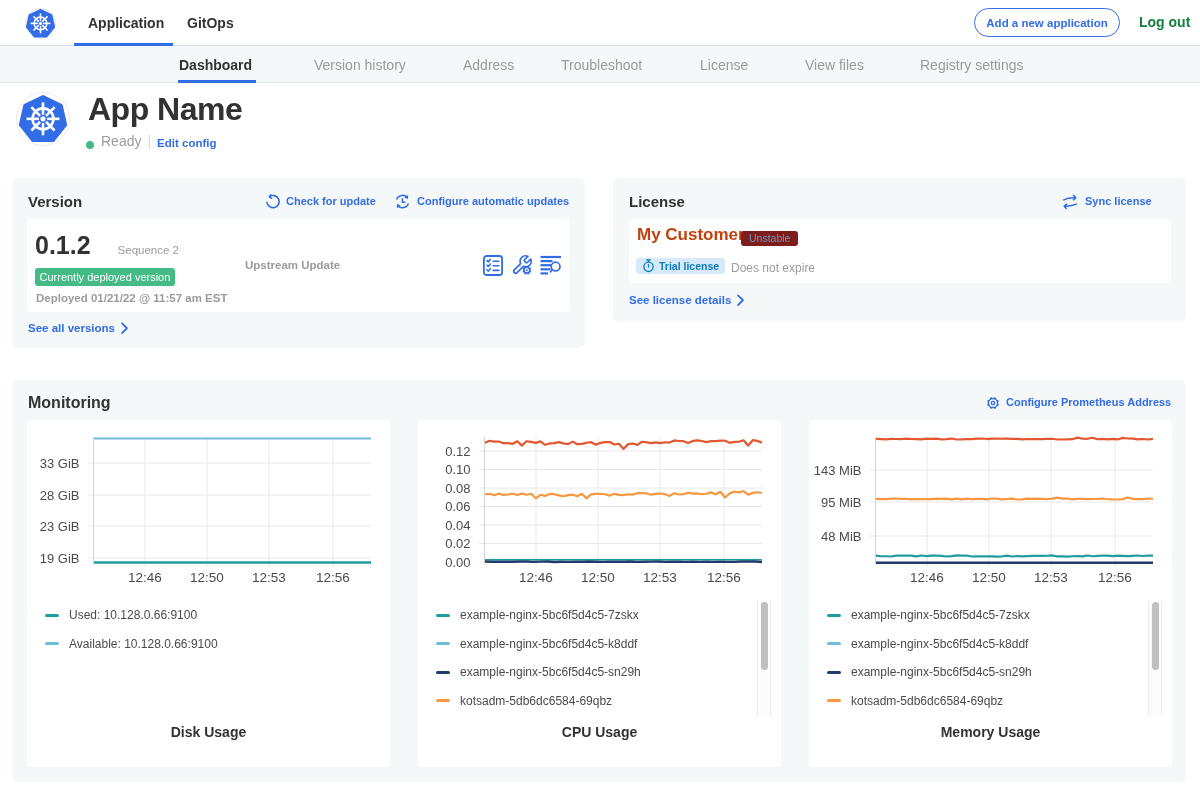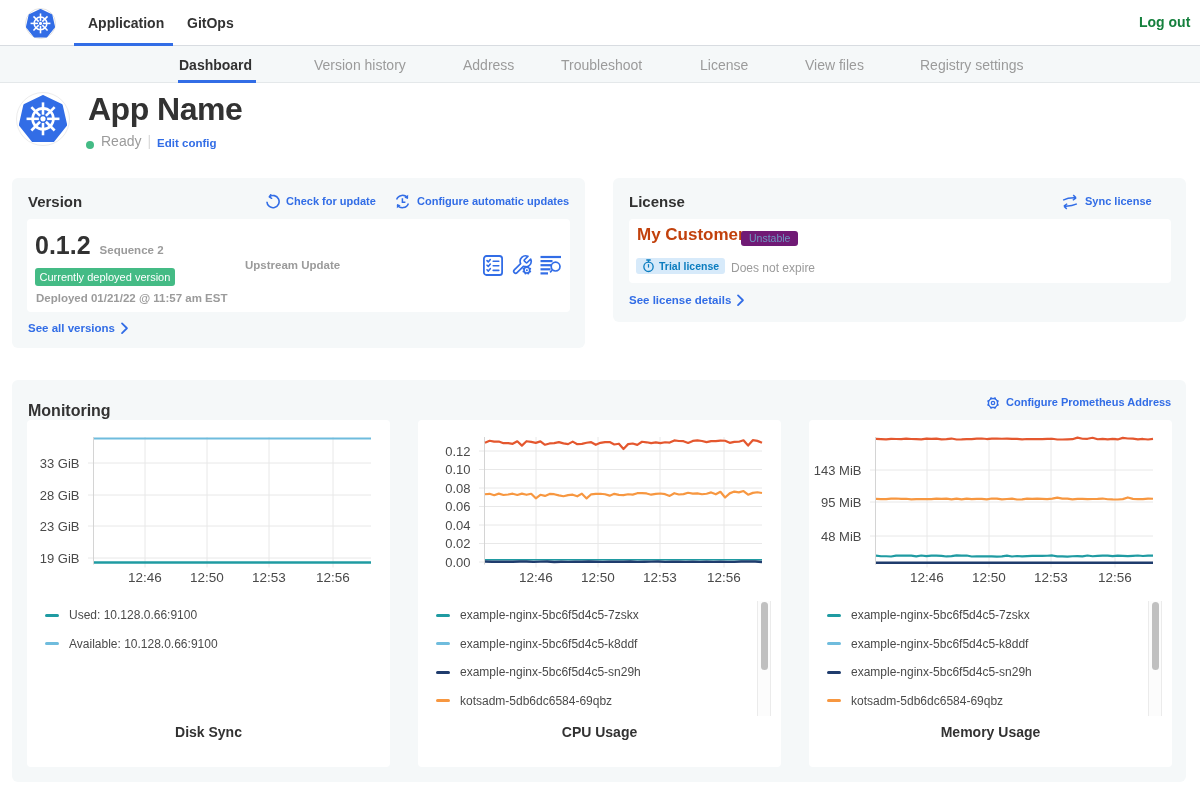--- a/index.html
+++ b/index.html
@@ -20,27 +20,27 @@
 .appname { position:absolute; left:88px; top:91px; font-size:32px; font-weight:700; color:#323232; letter-spacing:-0.5px; white-space:nowrap; }
 .statusrow { position:absolute; left:86px; top:133px; height:16px; display:flex; align-items:flex-end; font-size:14px; color:#9b9b9b; white-space:nowrap; }
 .dot { width:8px; height:8px; border-radius:50%; background:#44bb85; margin-right:7px; }
 .vbar { color:#d9d9d9; margin:0 6px; font-size:14px; }
 .editcfg { color:#326de6; font-size:11.5px; font-weight:700; }
 .card { position:absolute; background:#f5f8f9; border-radius:6px; }
 .card-title { position:absolute; font-size:15px; font-weight:700; color:#323232; white-space:nowrap; }
 .bluelink { color:#326de6; font-weight:700; font-size:11px; display:flex; align-items:flex-start; white-space:nowrap; }
 .innercard { position:absolute; background:#fff; border-radius:4px; }
 .ver-num { font-size:25px; font-weight:700; color:#323232; }
-.seq { font-size:11.5px; color:#9b9b9b; margin-left:9px;font-weight:bold; }
+.seq { font-size:11.5px; color:#9b9b9b; margin-left:27px; }
 .pill-green { display:inline-block; background:#44bb85; color:#fff; font-size:11px; font-weight:400; border-radius:3px; padding:3px 4.5px; }
 .deployed { font-size:11.5px; color:#9b9b9b; font-weight:700; }
 .upstream { font-size:11.5px; color:#9b9b9b; font-weight:700; }
 .seeall { position:absolute; font-size:11.5px; font-weight:700; color:#326de6; display:flex; align-items:center; white-space:nowrap; }
 .custname { font-size:17px; font-weight:700; color:#c2410c; }
-.pill-lblue { display:inline-block; background:#701a75; color:#6e97c0; font-size:10.5px; font-weight:400; border-radius:3px; padding:1.5px 8px; }
+.pill-lblue { display:inline-block; background:#7f1d1d; color:#6e97c0; font-size:10.5px; font-weight:400; border-radius:3px; padding:1.5px 8px; }
 .pill-trial { display:inline-flex; align-items:center; background:#d7eafa; color:#0a7cbf; font-size:10.5px; font-weight:700; border-radius:3px; padding:2px 6px 2px 6px; height:15.5px; }
 .noexpire { position:absolute; font-size:12px; color:#9b9b9b; font-weight:400; }
 .chartcard { position:absolute; top:420px; width:363px; height:347px; background:#fff; border-radius:4px; }
 .charttitle { position:absolute; top:724px; font-size:14px; font-weight:700; color:#323232; text-align:center; }
 .legend { position:absolute; font-size:12px; color:#4a4a4a; }
 .legrow { display:flex; align-items:center; height:28.5px; white-space:nowrap; }
 .dash { display:inline-block; width:14px; height:3px; border-radius:2px; margin-right:10px; flex:0 0 14px; }
 .sbtrack { position:absolute; width:14px; background:#fcfcfc; border-left:1px solid #ebebeb; border-right:1px solid #ebebeb; }
 .sbthumb { position:absolute; width:7px; border-radius:4px; background:#c0c0c0; }
 </style>
@@ -61,20 +61,21 @@
           <line x1="14.00" y1="16.30" x2="14.00" y2="23.50"></line>
           <line x1="15.70" y1="15.60" x2="20.79" y2="20.69"></line>
           <line x1="16.40" y1="13.90" x2="23.60" y2="13.90"></line>
           <line x1="15.70" y1="12.20" x2="20.79" y2="7.11"></line>
         </g>
       </svg>
     </div>
   <div class="navtab" style="left:88px;">Application</div>
   <div class="underline1" style="left:74px; width:99px;"></div>
   <div class="navtab" style="left:187px;">GitOps</div>
+  <div class="addbtn">Add a new application</div>
   <div class="logout">Log out</div>
 
   <div class="subnav"></div>
   <div class="subtab active" style="left:179px;">Dashboard</div>
   <div class="underline1" style="left:178px; width:78px; top:80px;"></div>
   <div class="subtab" style="left:314px;">Version history</div>
   <div class="subtab" style="left:463px;">Address</div>
   <div class="subtab" style="left:561px;">Troubleshoot</div>
   <div class="subtab" style="left:700px;">License</div>
   <div class="subtab" style="left:805px;">View files</div>
@@ -181,21 +182,21 @@
           <path d="M7 6 V8.6" stroke="#0a7cbf" stroke-width="1.3" stroke-linecap="round"></path>
           <path d="M5.2 1.1 h3.6" stroke="#0a7cbf" stroke-width="1.6" stroke-linecap="round"></path>
           <path d="M7 1.3 V3.4" stroke="#0a7cbf" stroke-width="1.4"></path>
         </svg>Trial license</span></div>
   <div class="noexpire" style="left:731px; top:261px;">Does not expire</div>
   <div class="seeall" style="left:629px; top:294px;">See license details<svg width="12.5" height="12.5" viewBox="0 0 14 14" style="margin-left:3px;">
         <path d="M4.5 1.5 L10 7 L4.5 12.5" stroke="#326de6" stroke-width="2" fill="none" stroke-linecap="round" stroke-linejoin="round"></path>
       </svg></div>
 
   <div class="card" style="left:12px; top:380px; width:1174px; height:402px;"></div>
-  <div class="card-title" style="left:28px; top:394px; font-size:16px;margin-top:8px;">Monitoring</div>
+  <div class="card-title" style="left:28px; top:394px; font-size:16px;">Monitoring</div>
   <div class="abs bluelink" style="left:986px; top:396px;"><svg width="14" height="14" viewBox="0 0 15 15" style="margin-right:6px;">
         <circle cx="12.40" cy="9.53" r="1.25" fill="#326de6"></circle>
         <circle cx="9.53" cy="12.40" r="1.25" fill="#326de6"></circle>
         <circle cx="5.47" cy="12.40" r="1.25" fill="#326de6"></circle>
         <circle cx="2.60" cy="9.53" r="1.25" fill="#326de6"></circle>
         <circle cx="2.60" cy="5.47" r="1.25" fill="#326de6"></circle>
         <circle cx="5.47" cy="2.60" r="1.25" fill="#326de6"></circle>
         <circle cx="9.53" cy="2.60" r="1.25" fill="#326de6"></circle>
         <circle cx="12.40" cy="5.47" r="1.25" fill="#326de6"></circle>
         <circle cx="7.5" cy="7.5" r="4.9" fill="#f5f8f9" stroke="#326de6" stroke-width="1.5"></circle>
@@ -293,16 +294,16 @@
     <div class="legrow"><span class="dash" style="background:#6fbcdd;"></span>example-nginx-5bc6f5d4c5-k8ddf</div>
     <div class="legrow"><span class="dash" style="background:#1f3c6d;"></span>example-nginx-5bc6f5d4c5-sn29h</div>
     <div class="legrow"><span class="dash" style="background:#f79740;"></span>kotsadm-5db6dc6584-69qbz</div>
   </div>
 
   <div class="sbtrack" style="left:757px; top:601px; height:115px;"></div>
   <div class="sbthumb" style="left:760.5px; top:602px; height:68px;"></div>
   <div class="sbtrack" style="left:1148px; top:601px; height:115px;"></div>
   <div class="sbthumb" style="left:1151.5px; top:602px; height:68px;"></div>
 
-  <div class="charttitle" style="left:27px; width:363px;">Disk Sync</div>
+  <div class="charttitle" style="left:27px; width:363px;">Disk Usage</div>
   <div class="charttitle" style="left:418px; width:363px;">CPU Usage</div>
   <div class="charttitle" style="left:809px; width:363px;">Memory Usage</div>
 </div>
 
 </body></html>

